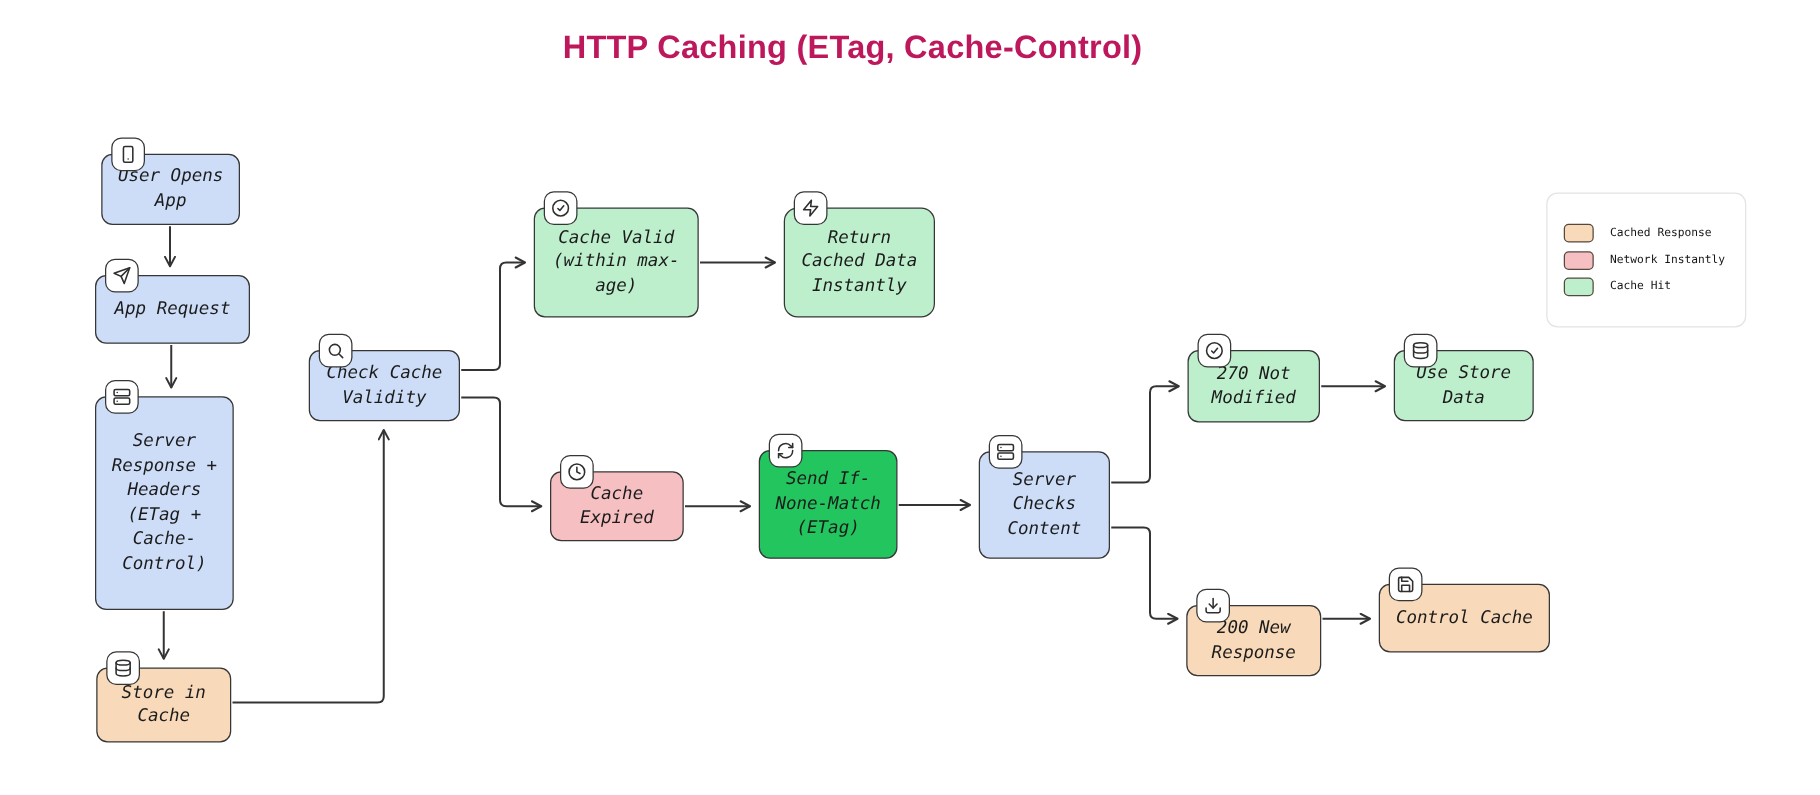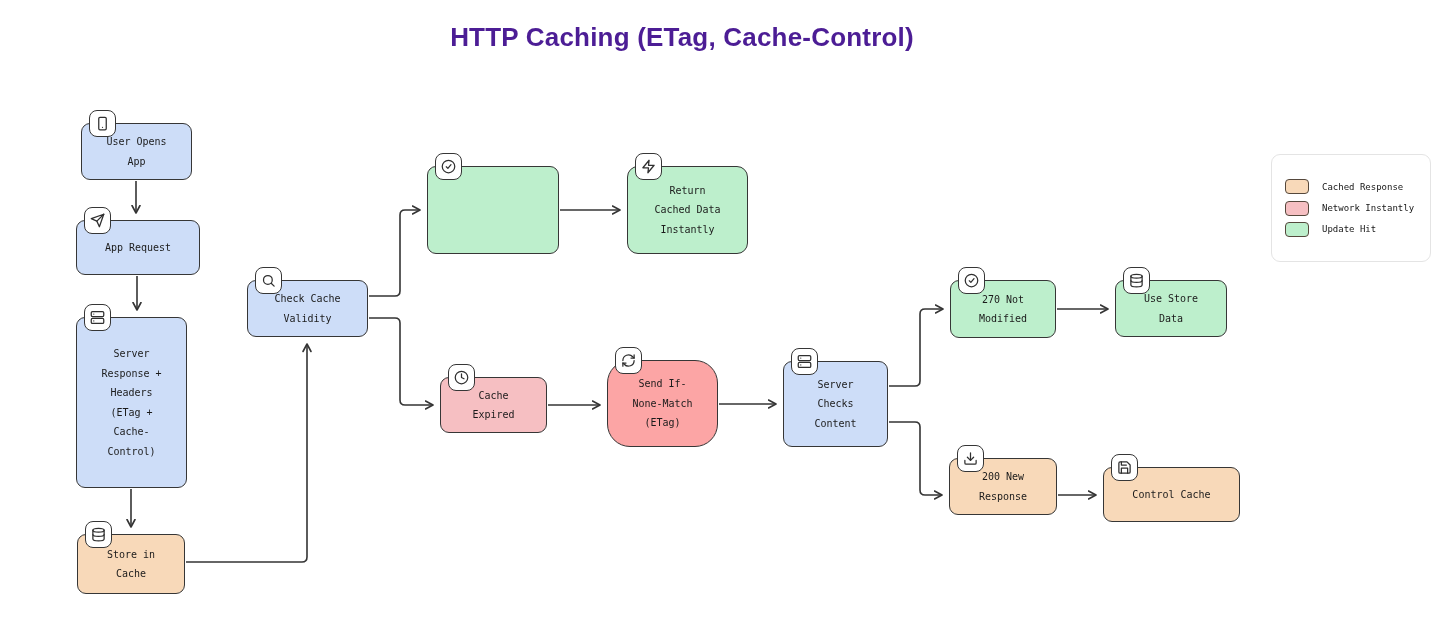--- a/index.html
+++ b/index.html
@@ -3,36 +3,36 @@
 <meta charset="utf-8">
 <style>
   html,body{margin:0;padding:0;background:#ffffff;}
   #canvas{
     position:relative;width:1456px;height:636px;overflow:hidden;background:#ffffff;
     font-family:"DejaVu Sans Mono","Liberation Mono",monospace;
   }
   .page-title{
     position:absolute;top:22px;left:0;width:1364px;text-align:center;
     font-family:"Liberation Sans",sans-serif;font-weight:700;font-size:26px;
-    color:#4c1d95;letter-spacing:.2px;
+    color:#be185d;letter-spacing:.2px;
   }
   #edges{position:absolute;left:0;top:0;}
   .node{
     position:absolute;box-sizing:border-box;border:1.7px solid #363636;border-radius:9px;
     display:flex;align-items:center;justify-content:center;text-align:center;
-    font-size:10px;line-height:19.5px;color:#1b1b1b;white-space:pre-line;
+    font-size:14px;line-height:19.5px;color:#1b1b1b;white-space:pre-line;font-style:italic;
   }
   .badge{
     position:absolute;top:-14px;left:7px;width:27px;height:27px;box-sizing:border-box;
     background:#ffffff;border:1.7px solid #363636;border-radius:8px;
     display:flex;align-items:center;justify-content:center;
   }
   .badge svg{display:block;}
   .legend{
-    position:absolute;left:1271px;top:154px;width:160px;height:108px;box-sizing:border-box;
+    position:absolute;left:1237px;top:154px;width:160px;height:108px;box-sizing:border-box;
     background:#ffffff;border:1px solid #e4e4e4;border-radius:9px;
     display:flex;flex-direction:column;justify-content:space-evenly;padding:18px 13px;
   }
   .legend-row{display:flex;align-items:center;gap:13px;}
   .swatch{width:24px;height:15px;box-sizing:border-box;border:1.4px solid #55483c;border-radius:4px;}
   .legend-label{font-size:9px;color:#161616;}
 </style>
 </head>
 <body>
 
@@ -88,32 +88,34 @@
           </svg></div><div>Store in
 Cache</div></div>
       <div class="node" style="left: 247px; top: 280px; width: 121px; height: 57px; background: rgb(205, 221, 248); border-color: rgb(54, 54, 54);"><div class="badge"><svg width="15" height="15" viewBox="0 0 24 24" fill="none" stroke="#2f2f2f" stroke-width="2" stroke-linecap="round" stroke-linejoin="round">
             <circle cx="11" cy="11" r="7"></circle>
             <path d="m21 21-4.3-4.3"></path>
           </svg></div><div>Check Cache
 Validity</div></div>
       <div class="node" style="left: 427px; top: 166px; width: 132px; height: 88px; background: rgb(189, 239, 204); border-color: rgb(54, 54, 54);"><div class="badge"><svg width="15" height="15" viewBox="0 0 24 24" fill="none" stroke="#2f2f2f" stroke-width="2" stroke-linecap="round" stroke-linejoin="round">
             <circle cx="12" cy="12" r="10"></circle>
             <path d="m8.5 12.5 2.5 2.5 5-6"></path>
-          </svg></div></div>
+          </svg></div><div>Cache Valid
+(within max-
+age)</div></div>
       <div class="node" style="left: 627px; top: 166px; width: 121px; height: 88px; background: rgb(189, 239, 204); border-color: rgb(54, 54, 54); border-radius: 11px;"><div class="badge"><svg width="15" height="15" viewBox="0 0 24 24" fill="none" stroke="#2f2f2f" stroke-width="2" stroke-linecap="round" stroke-linejoin="round">
             <path d="M13 2 3 14h9l-1 8 10-12h-9l1-8z"></path>
           </svg></div><div>Return
 Cached Data
 Instantly</div></div>
       <div class="node" style="left: 440px; top: 377px; width: 107px; height: 56px; background: rgb(246, 191, 194); border-color: rgb(54, 54, 54);"><div class="badge"><svg width="15" height="15" viewBox="0 0 24 24" fill="none" stroke="#2f2f2f" stroke-width="2" stroke-linecap="round" stroke-linejoin="round">
             <circle cx="12" cy="12" r="10"></circle>
             <path d="M12 6v6l4 2"></path>
           </svg></div><div>Cache
 Expired</div></div>
-      <div class="node" style="left: 607px; top: 360px; width: 111px; height: 87px; background: #fca5a5; border-color: rgb(54, 54, 54); border-radius: 23px;"><div class="badge"><svg width="15" height="15" viewBox="0 0 24 24" fill="none" stroke="#2f2f2f" stroke-width="2" stroke-linecap="round" stroke-linejoin="round">
+      <div class="node" style="left: 607px; top: 360px; width: 111px; height: 87px; background: #22c55e; border-color: rgb(54, 54, 54);"><div class="badge"><svg width="15" height="15" viewBox="0 0 24 24" fill="none" stroke="#2f2f2f" stroke-width="2" stroke-linecap="round" stroke-linejoin="round">
             <path d="M3 12a9 9 0 0 1 15.74-6L21 8"></path>
             <path d="M21 3v5h-5"></path>
             <path d="M21 12a9 9 0 0 1-15.74 6L3 16"></path>
             <path d="M3 21v-5h5"></path>
           </svg></div><div>Send If-
 None-Match
 (ETag)</div></div>
       <div class="node" style="left: 783px; top: 361px; width: 105px; height: 86px; background: rgb(205, 221, 248); border-color: rgb(54, 54, 54);"><div class="badge"><svg width="15" height="15" viewBox="0 0 24 24" fill="none" stroke="#2f2f2f" stroke-width="2" stroke-linecap="round" stroke-linejoin="round">
             <rect x="2" y="2.5" width="20" height="8" rx="2"></rect>
             <rect x="2" y="13.5" width="20" height="8" rx="2"></rect>
@@ -126,21 +128,21 @@
             <circle cx="12" cy="12" r="10"></circle>
             <path d="m8.5 12.5 2.5 2.5 5-6"></path>
           </svg></div><div>270 Not
 Modified</div></div>
       <div class="node" style="left: 1115px; top: 280px; width: 112px; height: 57px; background: rgb(189, 239, 204); border-color: rgb(54, 54, 54);"><div class="badge"><svg width="15" height="15" viewBox="0 0 24 24" fill="none" stroke="#2f2f2f" stroke-width="2" stroke-linecap="round" stroke-linejoin="round">
             <ellipse cx="12" cy="5" rx="9" ry="3"></ellipse>
             <path d="M3 5v14c0 1.66 4 3 9 3s9-1.34 9-3V5"></path>
             <path d="M3 12c0 1.66 4 3 9 3s9-1.34 9-3"></path>
           </svg></div><div>Use Store
 Data</div></div>
-      <div class="node" style="left: 949px; top: 458px; width: 108px; height: 57px; background: rgb(248, 217, 185); border-color: rgb(54, 54, 54); text-align: center;"><div class="badge"><svg width="15" height="15" viewBox="0 0 24 24" fill="none" stroke="#2f2f2f" stroke-width="2" stroke-linecap="round" stroke-linejoin="round">
+      <div class="node" style="left: 949px; top: 484px; width: 108px; height: 57px; background: rgb(248, 217, 185); border-color: rgb(54, 54, 54); text-align: center;"><div class="badge"><svg width="15" height="15" viewBox="0 0 24 24" fill="none" stroke="#2f2f2f" stroke-width="2" stroke-linecap="round" stroke-linejoin="round">
             <path d="M21 15v4a2 2 0 0 1-2 2H5a2 2 0 0 1-2-2v-4"></path>
             <path d="m7 10 5 5 5-5"></path>
             <path d="M12 15V3"></path>
           </svg></div><div>200 New
 Response</div></div>
       <div class="node" style="left: 1103px; top: 467px; width: 137px; height: 55px; background: rgb(248, 217, 185); border-color: rgb(54, 54, 54);"><div class="badge"><svg width="15" height="15" viewBox="0 0 24 24" fill="none" stroke="#2f2f2f" stroke-width="2" stroke-linecap="round" stroke-linejoin="round">
             <path d="M19 21H5a2 2 0 0 1-2-2V5a2 2 0 0 1 2-2h11l5 5v11a2 2 0 0 1-2 2z"></path>
             <path d="M17 21v-8H7v8"></path>
             <path d="M7 3v5h8"></path>
           </svg></div><div>Control Cache</div></div>
@@ -149,16 +151,16 @@
       <div class="legend-row">
         <div class="swatch" style="background: rgb(248, 217, 185);"></div>
         <div class="legend-label">Cached Response</div>
       </div>
       <div class="legend-row">
         <div class="swatch" style="background: rgb(246, 191, 194);"></div>
         <div class="legend-label">Network Instantly</div>
       </div>
       <div class="legend-row">
         <div class="swatch" style="background: rgb(189, 239, 204);"></div>
-        <div class="legend-label">Update Hit</div>
+        <div class="legend-label">Cache Hit</div>
       </div>
     </div>
 </div>
 
 </body></html>

